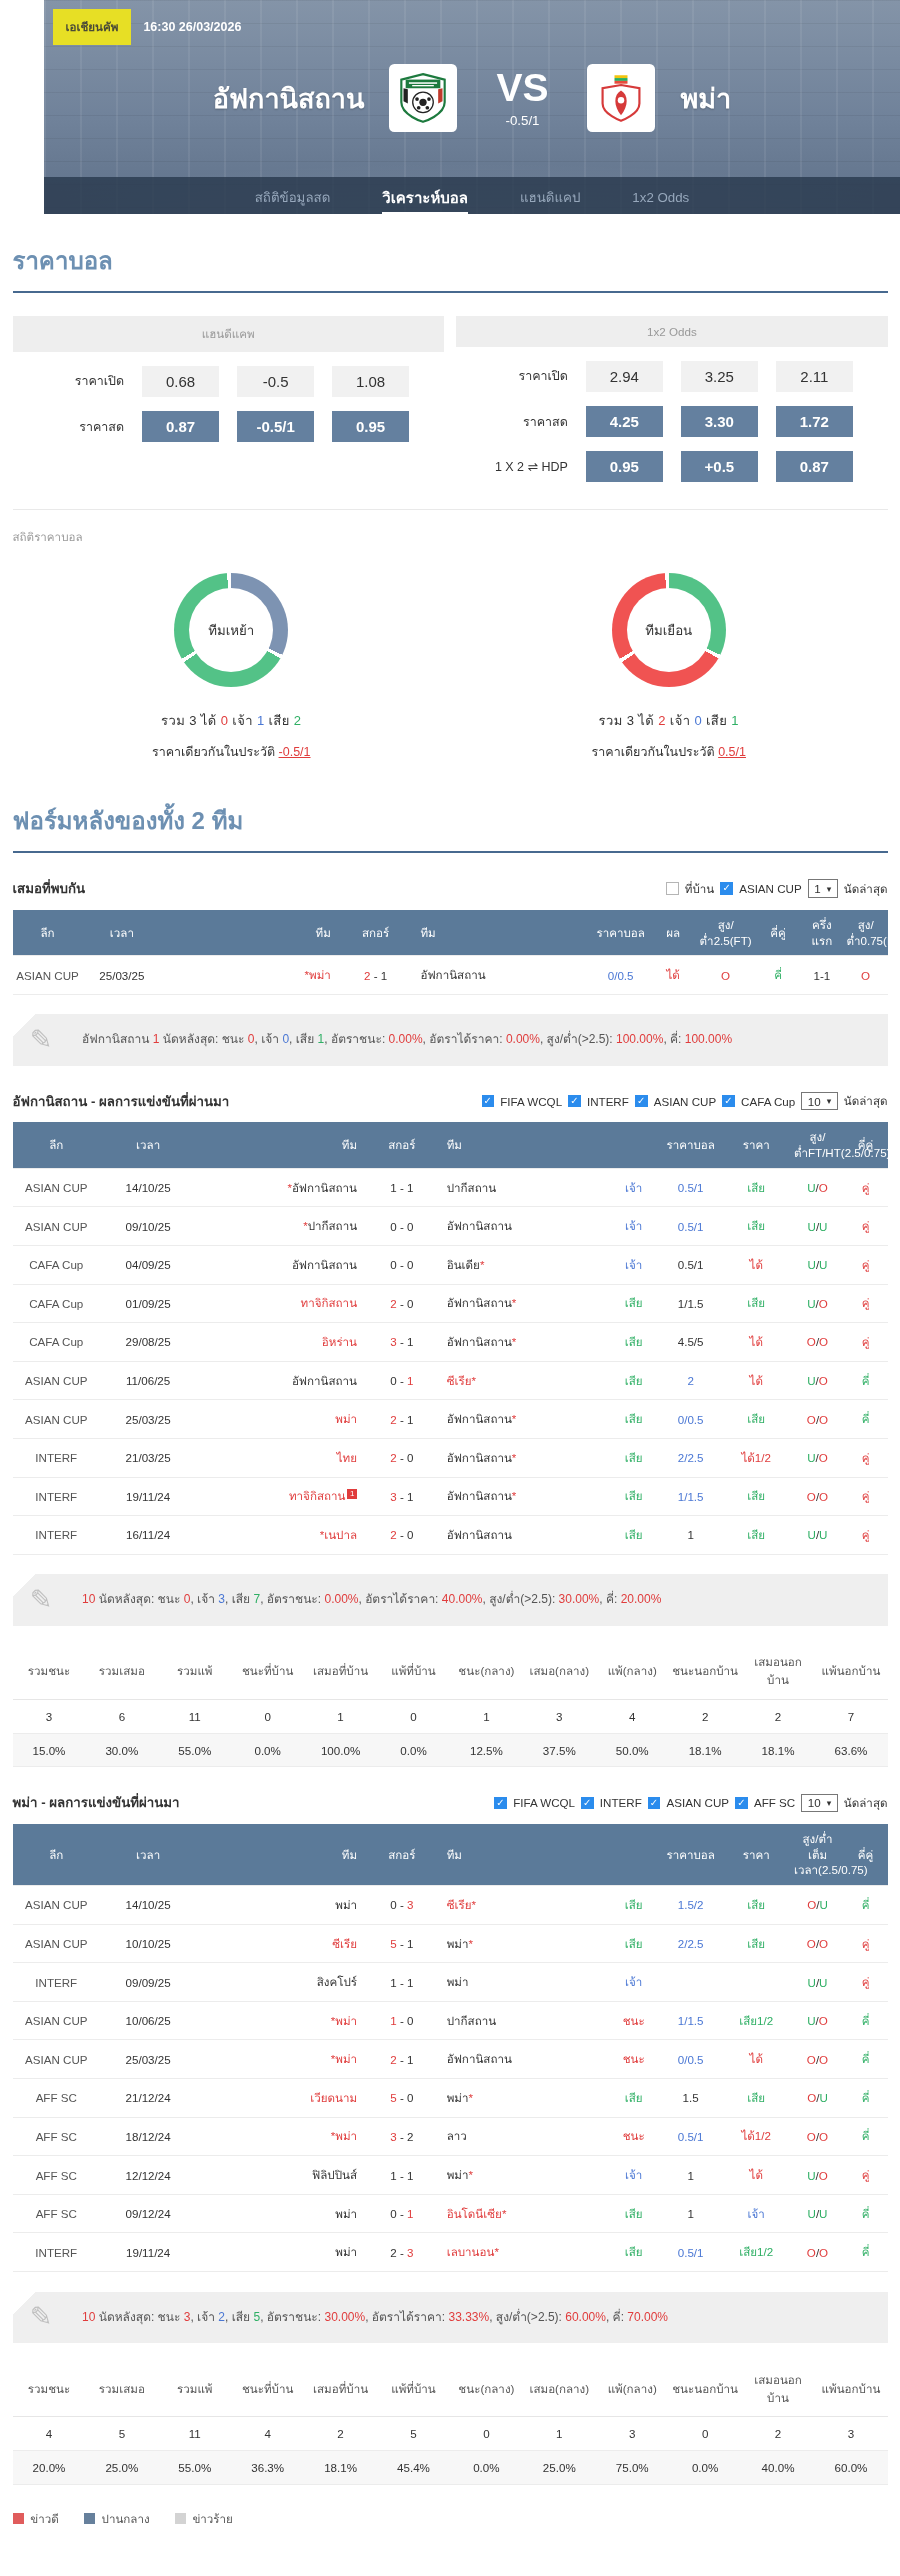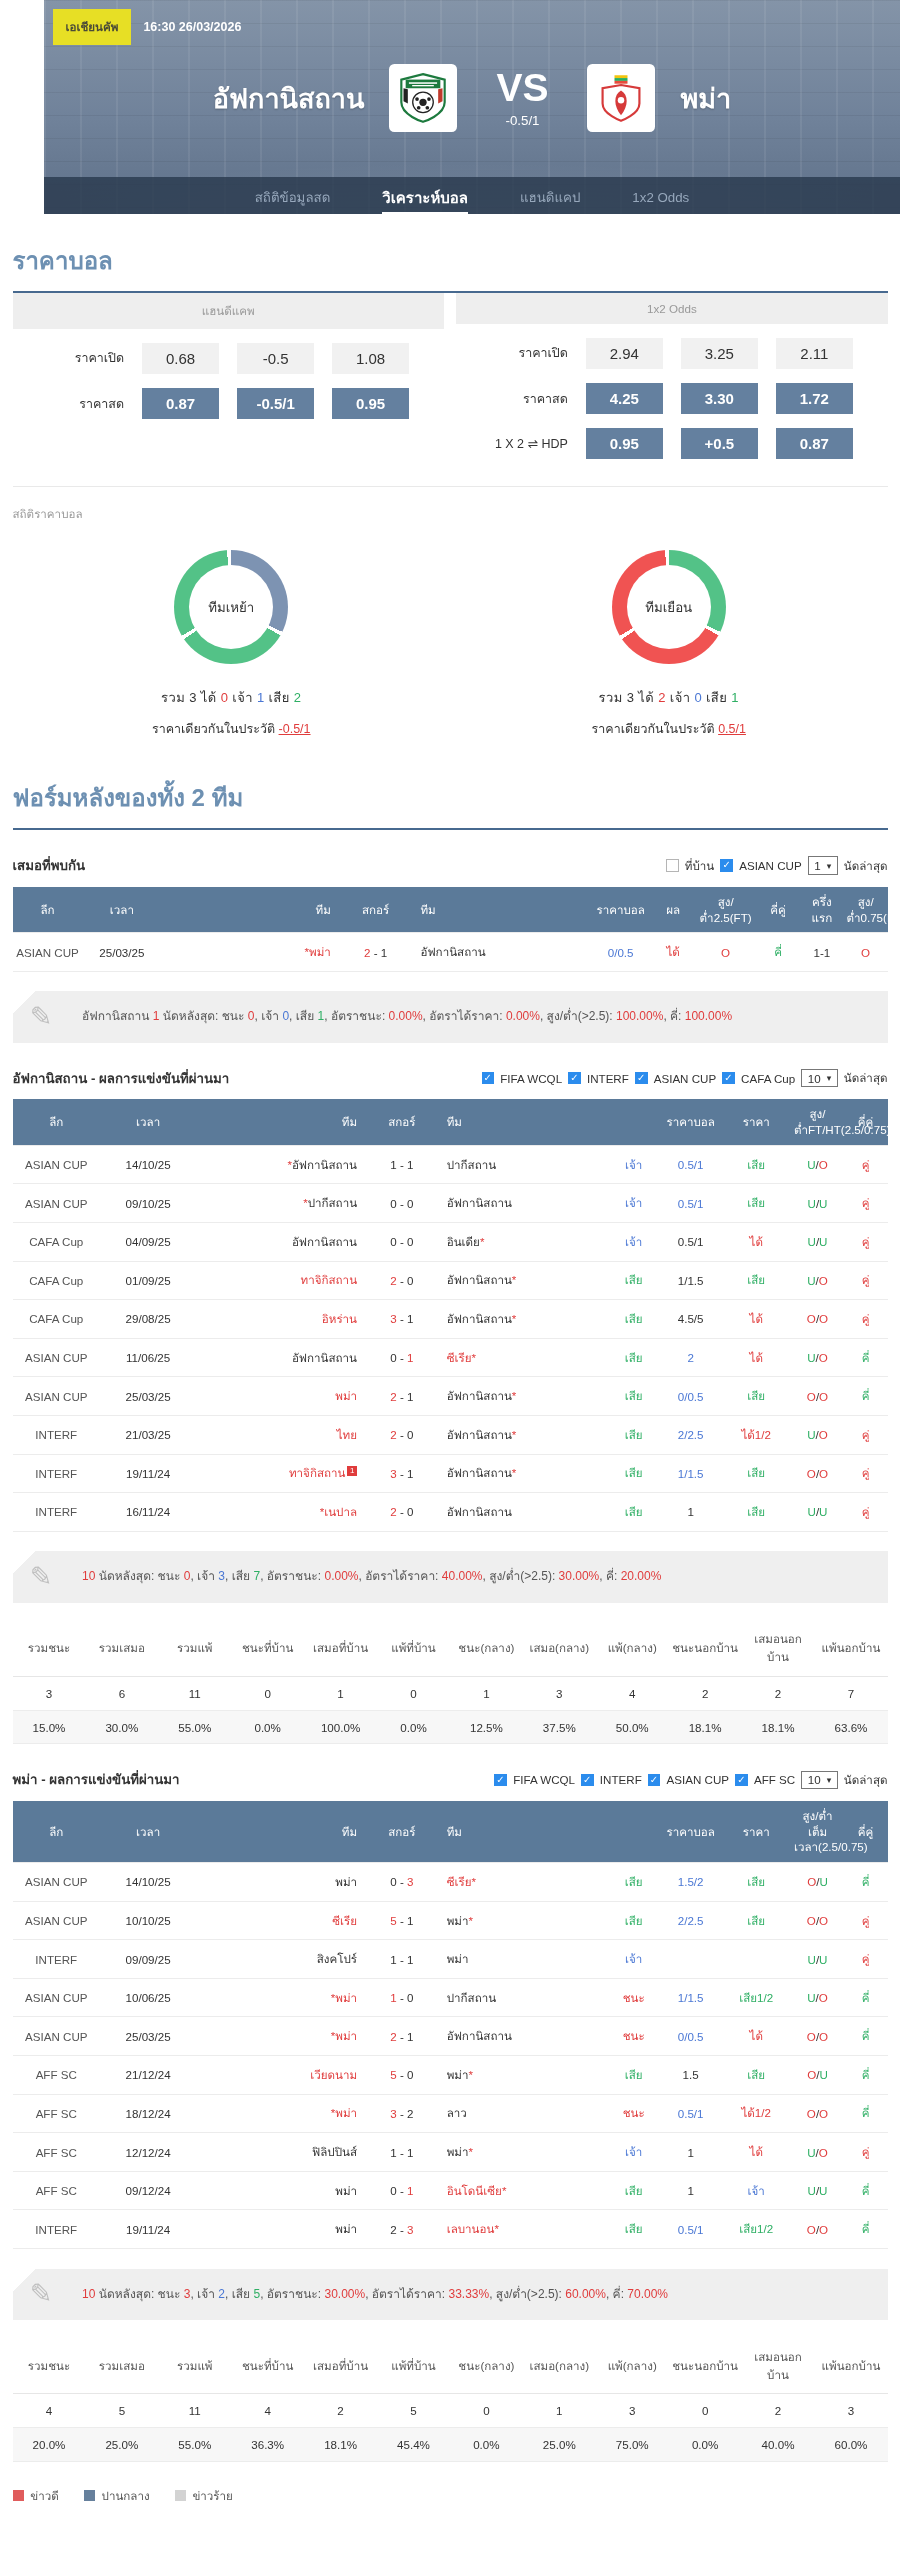--- a/index.html
+++ b/index.html
@@ -23,21 +23,21 @@
   .hcp { font-size:13.3px; color:#fff; margin-top:6.2px; }
   .tabs { position:absolute; bottom:0; left:0; right:0; height:37px; background:rgba(40,56,76,.80);
           display:flex; justify-content:center; align-items:stretch; gap:52px; }
   .tab { color:#97a8bc; font-size:13.3px; display:flex; align-items:center; cursor:pointer; border-bottom:2.7px solid transparent; padding-top:6px; }
   .tab.active { color:#fff; font-weight:bold; border-bottom-color:#fff; font-size:15px; }
 
   main { padding:0 12.5px; }
   h2.section { color:#6d90b2; font-size:24px; font-weight:bold; margin:0; padding:27px 0 10.7px; border-bottom:2.7px solid #47698f; }
 
   
-  .odds-wrap { display:flex; gap:12.5px; }
+  .odds-wrap { display:flex; gap:12.5px; margin-top:23px; }
   .panel { flex:1; }
   .panel-h { background:#eee; color:#999; text-align:center; font-size:11.6px; padding:9px 0; }
   .orow { display:flex; align-items:center; justify-content:center; gap:18px; margin-top:14.2px; }
   .olabel { width:77px; text-align:right; font-size:12.5px; color:#333; white-space:nowrap; }
   .ocell { width:77px; padding:7px 0; text-align:center; font-size:15px; background:#f1f1f1; color:#333; }
   .orow.live .ocell { background:#64809f; color:#fff; font-weight:bold; }
   hr.sep { border:none; border-top:0.9px solid #e9e9e9; margin:27px 0 18px; }
   .gray-label { color:#999; font-size:11.6px; margin-bottom:7.1px; }
 
   

